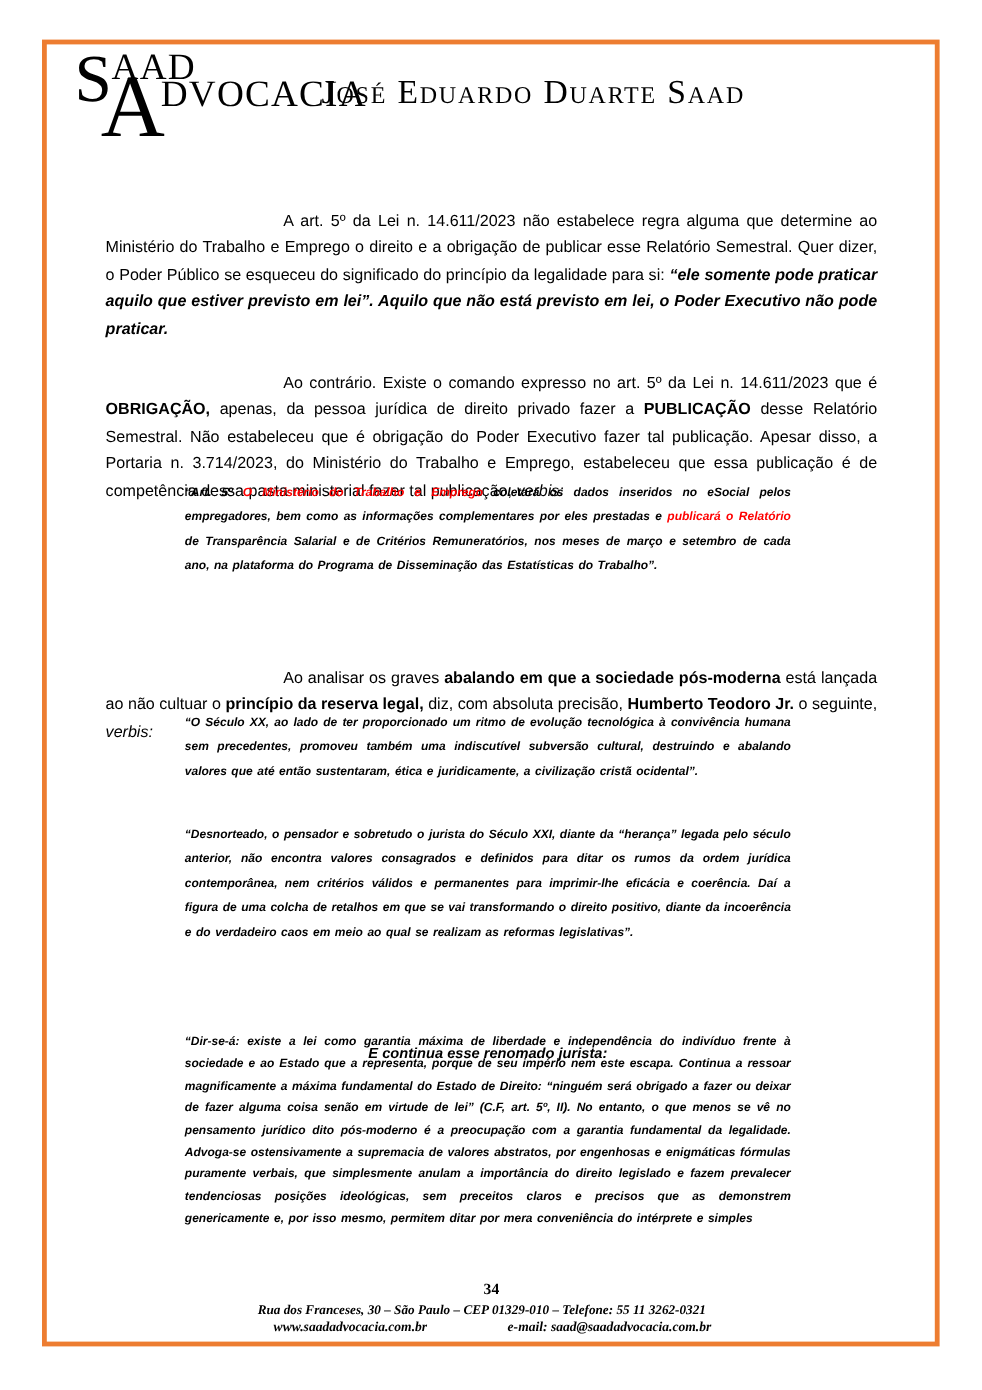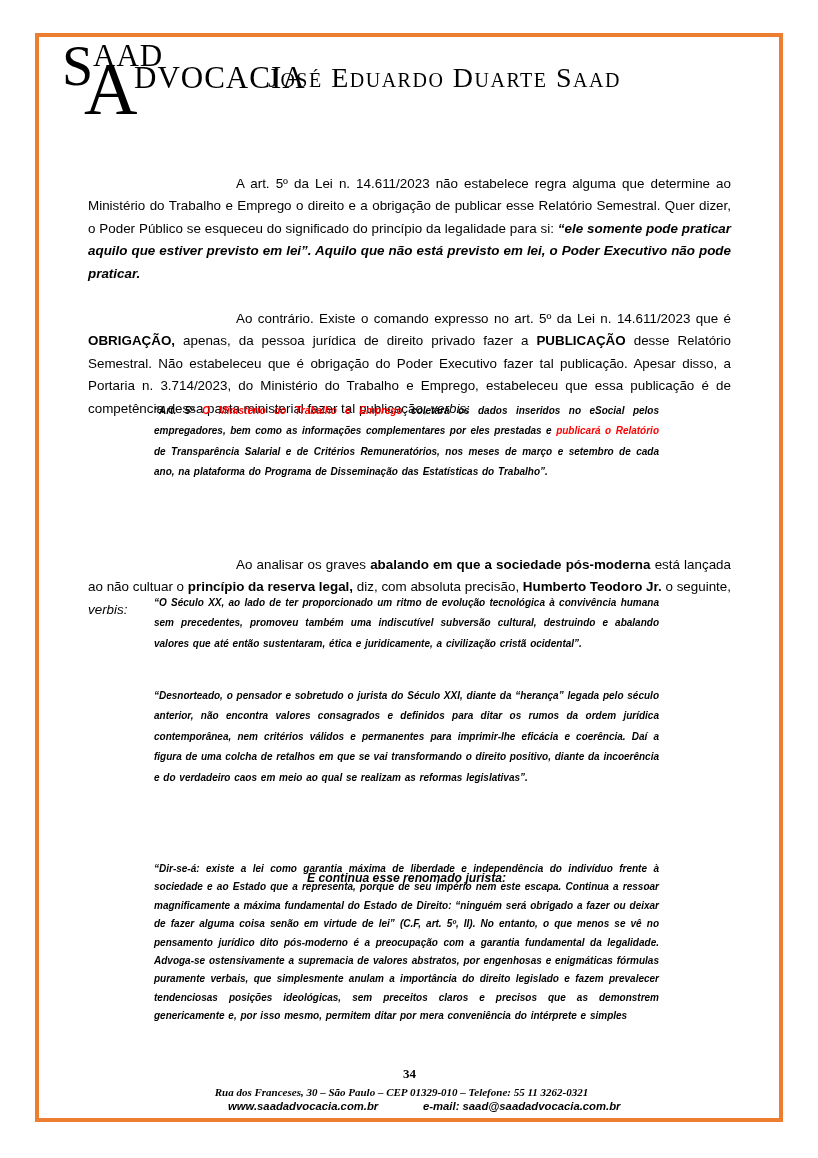--- a/index.html
+++ b/index.html
@@ -56,21 +56,21 @@
     font-weight:bold; font-size:13px; line-height:14px;
   }
   .footer-address {
     position:absolute; top:1086px; left:80px; width:643px; text-align:center;
     font-family:"Liberation Serif","DejaVu Serif",serif;
     font-weight:bold; font-style:italic; font-size:11px; line-height:13px;
     white-space:nowrap;
   }
   .footer-www, .footer-email {
     position:absolute; top:1100px;
-    font-family:Liberation Sans, sans-serif;
+    font-family:Liberation Serif, serif;
     font-weight:bold; font-style:italic; font-size:11.3px; line-height:13px;
     white-space:nowrap;
   }
   .footer-www   { left:228px; }
   .footer-email { left:423px; }
 </style>
 </head>
 <body>
 
 <div class="page">

